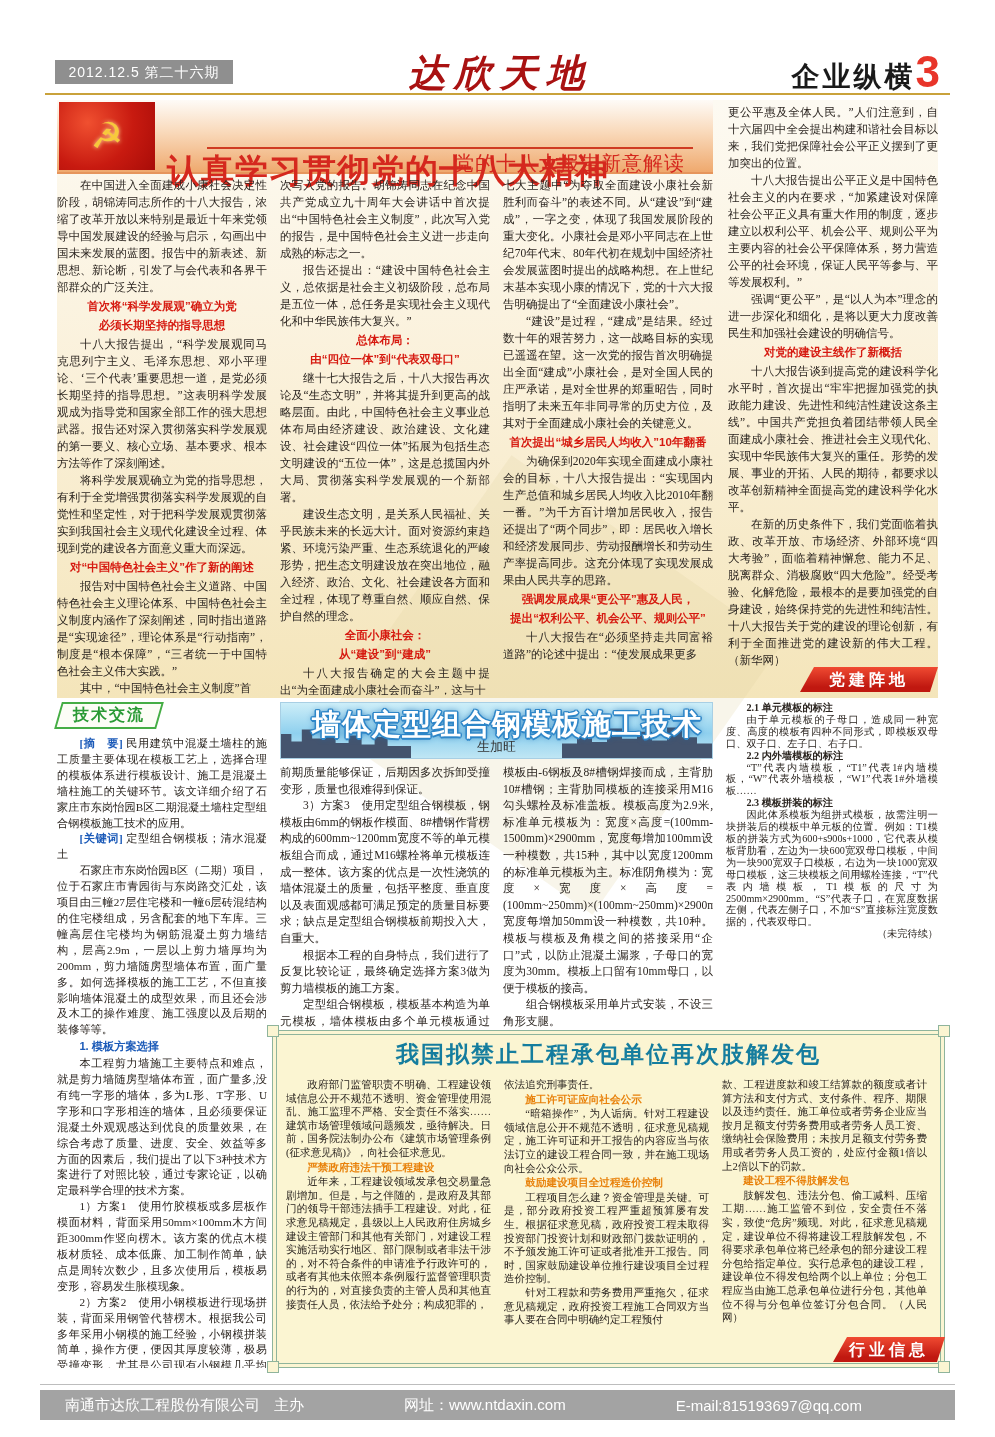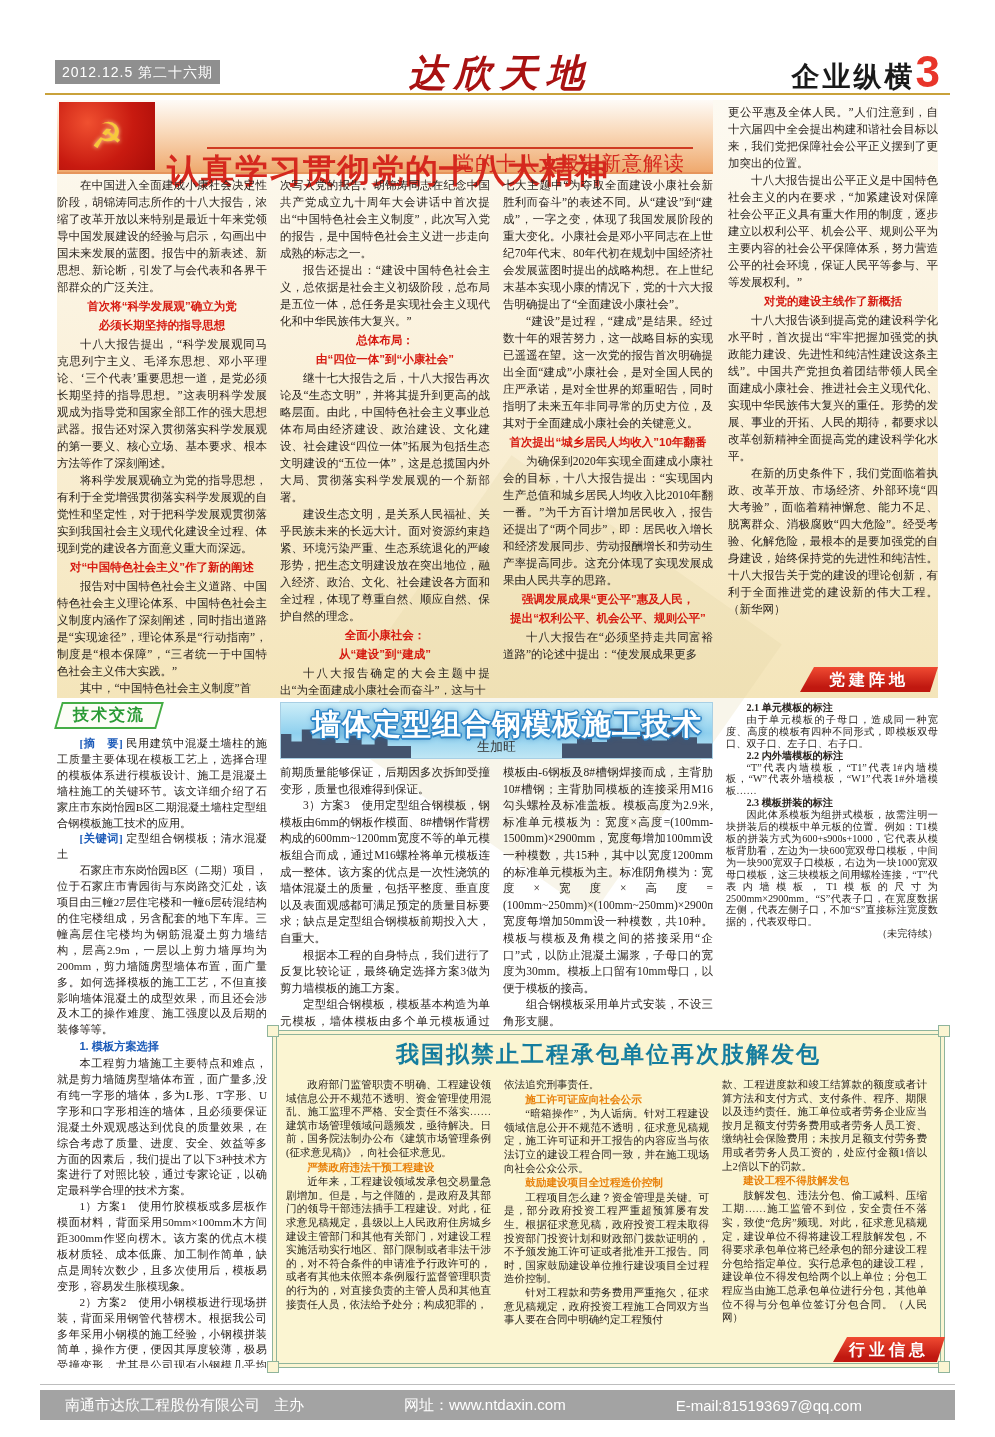--- a/index.html
+++ b/index.html
@@ -1,21 +1,21 @@
 <!DOCTYPE html>
 <html><head>
 <meta charset="utf-8">
 <style>
   * { margin:0; padding:0; box-sizing:border-box; }
   html,body { background:#e0e0e0; }
   .page { position:relative; width:995px; height:1437px; margin:0 auto; background:#ffffff;
           font-family:"Liberation Serif", serif; overflow:hidden; }
 
   
-  .hdr-date { position:absolute; left:55px; top:60px; width:165px; height:24px;
+  .hdr-date { position:absolute; left:55px; top:60px; width:178px; height:24px;
               background:#8f8f8f; color:#fff; font-family:"Liberation Sans",sans-serif;
               font-size:14px; line-height:24px; text-align:center; letter-spacing:1px; }
   .hdr-masthead { position:absolute; left:380px; top:48px; width:240px; text-align:center;
                   color:#a91212; font-size:38px; font-weight:bold; font-style:italic;
                   font-family:"DejaVu Serif",serif; letter-spacing:8px; }
   .hdr-right { position:absolute; right:55px; top:50px; display:flex; align-items:flex-start; gap:0; }
   .hdr-section { font-family:"Liberation Sans",sans-serif; font-weight:bold; font-size:28px;
                  color:#1a1a1a; letter-spacing:3px; margin-top:8px; }
   .hdr-pagenum { font-family:"Liberation Sans",sans-serif; font-weight:bold; font-size:44px;
                  color:#e8352a; line-height:44px; }
@@ -143,39 +143,40 @@
         <p class="blk p">十八大报告提出，“科学发展观同马克思列宁主义、毛泽东思想、邓小平理论、‘三个代表’重要思想一道，是党必须长期坚持的指导思想。”这表明科学发展观成为指导党和国家全部工作的强大思想武器。报告还对深入贯彻落实科学发展观的第一要义、核心立场、基本要求、根本方法等作了深刻阐述。</p>
         <p class="blk p">将科学发展观确立为党的指导思想，有利于全党增强贯彻落实科学发展观的自觉性和坚定性，对于把科学发展观贯彻落实到我国社会主义现代化建设全过程、体现到党的建设各方面意义重大而深远。</p>
         <p class="blk sub">对“中国特色社会主义”作了新的阐述</p>
         <p class="blk p">报告对中国特色社会主义道路、中国特色社会主义理论体系、中国特色社会主义制度内涵作了深刻阐述，同时指出道路是“实现途径”，理论体系是“行动指南”，制度是“根本保障”，“三者统一于中国特色社会主义伟大实践。”</p>
         <p class="blk p">其中，“中国特色社会主义制度”首</p>
       </div>
     <div class="textcol m-col" style="left:223px; top:77px; height:518px;">
         <p class="blk cont">次写入党的报告。胡锦涛同志在纪念中国共产党成立九十周年大会讲话中首次提出“中国特色社会主义制度”，此次写入党的报告，是中国特色社会主义进一步走向成熟的标志之一。</p>
         <p class="blk p">报告还提出：“建设中国特色社会主义，总依据是社会主义初级阶段，总布局是五位一体，总任务是实现社会主义现代化和中华民族伟大复兴。”</p>
         <p class="blk sub">总体布局：</p>
-        <p class="blk sub">由“四位一体”到“小康社会”</p>
+        <p class="blk sub">由“四位一体”到“代表双母口”</p>
         <p class="blk p">继十七大报告之后，十八大报告再次论及“生态文明”，并将其提升到更高的战略层面。由此，中国特色社会主义事业总体布局由经济建设、政治建设、文化建设、社会建设“四位一体”拓展为包括生态文明建设的“五位一体”，这是总揽国内外大局、贯彻落实科学发展观的一个新部署。</p>
         <p class="blk p">建设生态文明，是关系人民福祉、关乎民族未来的长远大计。面对资源约束趋紧、环境污染严重、生态系统退化的严峻形势，把生态文明建设放在突出地位，融入经济、政治、文化、社会建设各方面和全过程，体现了尊重自然、顺应自然、保护自然的理念。</p>
         <p class="blk sub">全面小康社会：</p>
         <p class="blk sub">从“建设”到“建成”</p>
         <p class="blk p">十八大报告确定的大会主题中提出“为全面建成小康社会而奋斗”，这与十</p>
       </div>
     <div class="textcol m-col" style="left:446px; top:77px; height:518px;">
         <p class="blk cont">七大主题中“为夺取全面建设小康社会新胜利而奋斗”的表述不同。从“建设”到“建成”，一字之变，体现了我国发展阶段的重大变化。小康社会是邓小平同志在上世纪70年代末、80年代初在规划中国经济社会发展蓝图时提出的战略构想。在上世纪末基本实现小康的情况下，党的十六大报告明确提出了“全面建设小康社会”。</p>
         <p class="blk p">“建设”是过程，“建成”是结果。经过数十年的艰苦努力，这一战略目标的实现已遥遥在望。这一次党的报告首次明确提出全面“建成”小康社会，是对全国人民的庄严承诺，是对全世界的郑重昭告，同时指明了未来五年非同寻常的历史方位，及其对于全面建成小康社会的关键意义。</p>
         <p class="blk sub">首次提出“城乡居民人均收入”10年翻番</p>
         <p class="blk p">为确保到2020年实现全面建成小康社会的目标，十八大报告提出：“实现国内生产总值和城乡居民人均收入比2010年翻一番。”为千方百计增加居民收入，报告还提出了“两个同步”，即：居民收入增长和经济发展同步、劳动报酬增长和劳动生产率提高同步。这充分体现了实现发展成果由人民共享的思路。</p>
         <p class="blk sub">强调发展成果“更公平”惠及人民，</p>
         <p class="blk sub">提出“权利公平、机会公平、规则公平”</p>
         <p class="blk p">十八大报告在“必须坚持走共同富裕道路”的论述中提出：“使发展成果更多</p>
       </div>
     <div class="textcol m-col" style="left:671px; top:4px; height:588px;">
         <p class="blk cont">更公平惠及全体人民。”人们注意到，自十六届四中全会提出构建和谐社会目标以来，我们党把保障社会公平正义摆到了更加突出的位置。</p>
         <p class="blk p">十八大报告提出公平正义是中国特色社会主义的内在要求，“加紧建设对保障社会公平正义具有重大作用的制度，逐步建立以权利公平、机会公平、规则公平为主要内容的社会公平保障体系，努力营造公平的社会环境，保证人民平等参与、平等发展权利。”</p>
+        <p class="blk p">强调“更公平”，是“以人为本”理念的进一步深化和细化，是将以更大力度改善民生和加强社会建设的明确信号。</p>
         <p class="blk sub">对党的建设主线作了新概括</p>
         <p class="blk p">十八大报告谈到提高党的建设科学化水平时，首次提出“牢牢把握加强党的执政能力建设、先进性和纯洁性建设这条主线”。中国共产党担负着团结带领人民全面建成小康社会、推进社会主义现代化、实现中华民族伟大复兴的重任。形势的发展、事业的开拓、人民的期待，都要求以改革创新精神全面提高党的建设科学化水平。</p>
         <p class="blk p">在新的历史条件下，我们党面临着执政、改革开放、市场经济、外部环境“四大考验”，面临着精神懈怠、能力不足、脱离群众、消极腐败“四大危险”。经受考验、化解危险，最根本的是要加强党的自身建设，始终保持党的先进性和纯洁性。十八大报告关于党的建设的理论创新，有利于全面推进党的建设新的伟大工程。（新华网）</p>
       </div>
   </div>
   <div class="ribbon" style="left:800px; top:667px; width:138px;">党建阵地</div>
 
   <div class="tech-badge">
     <span>技术交流</span>
   </div>

